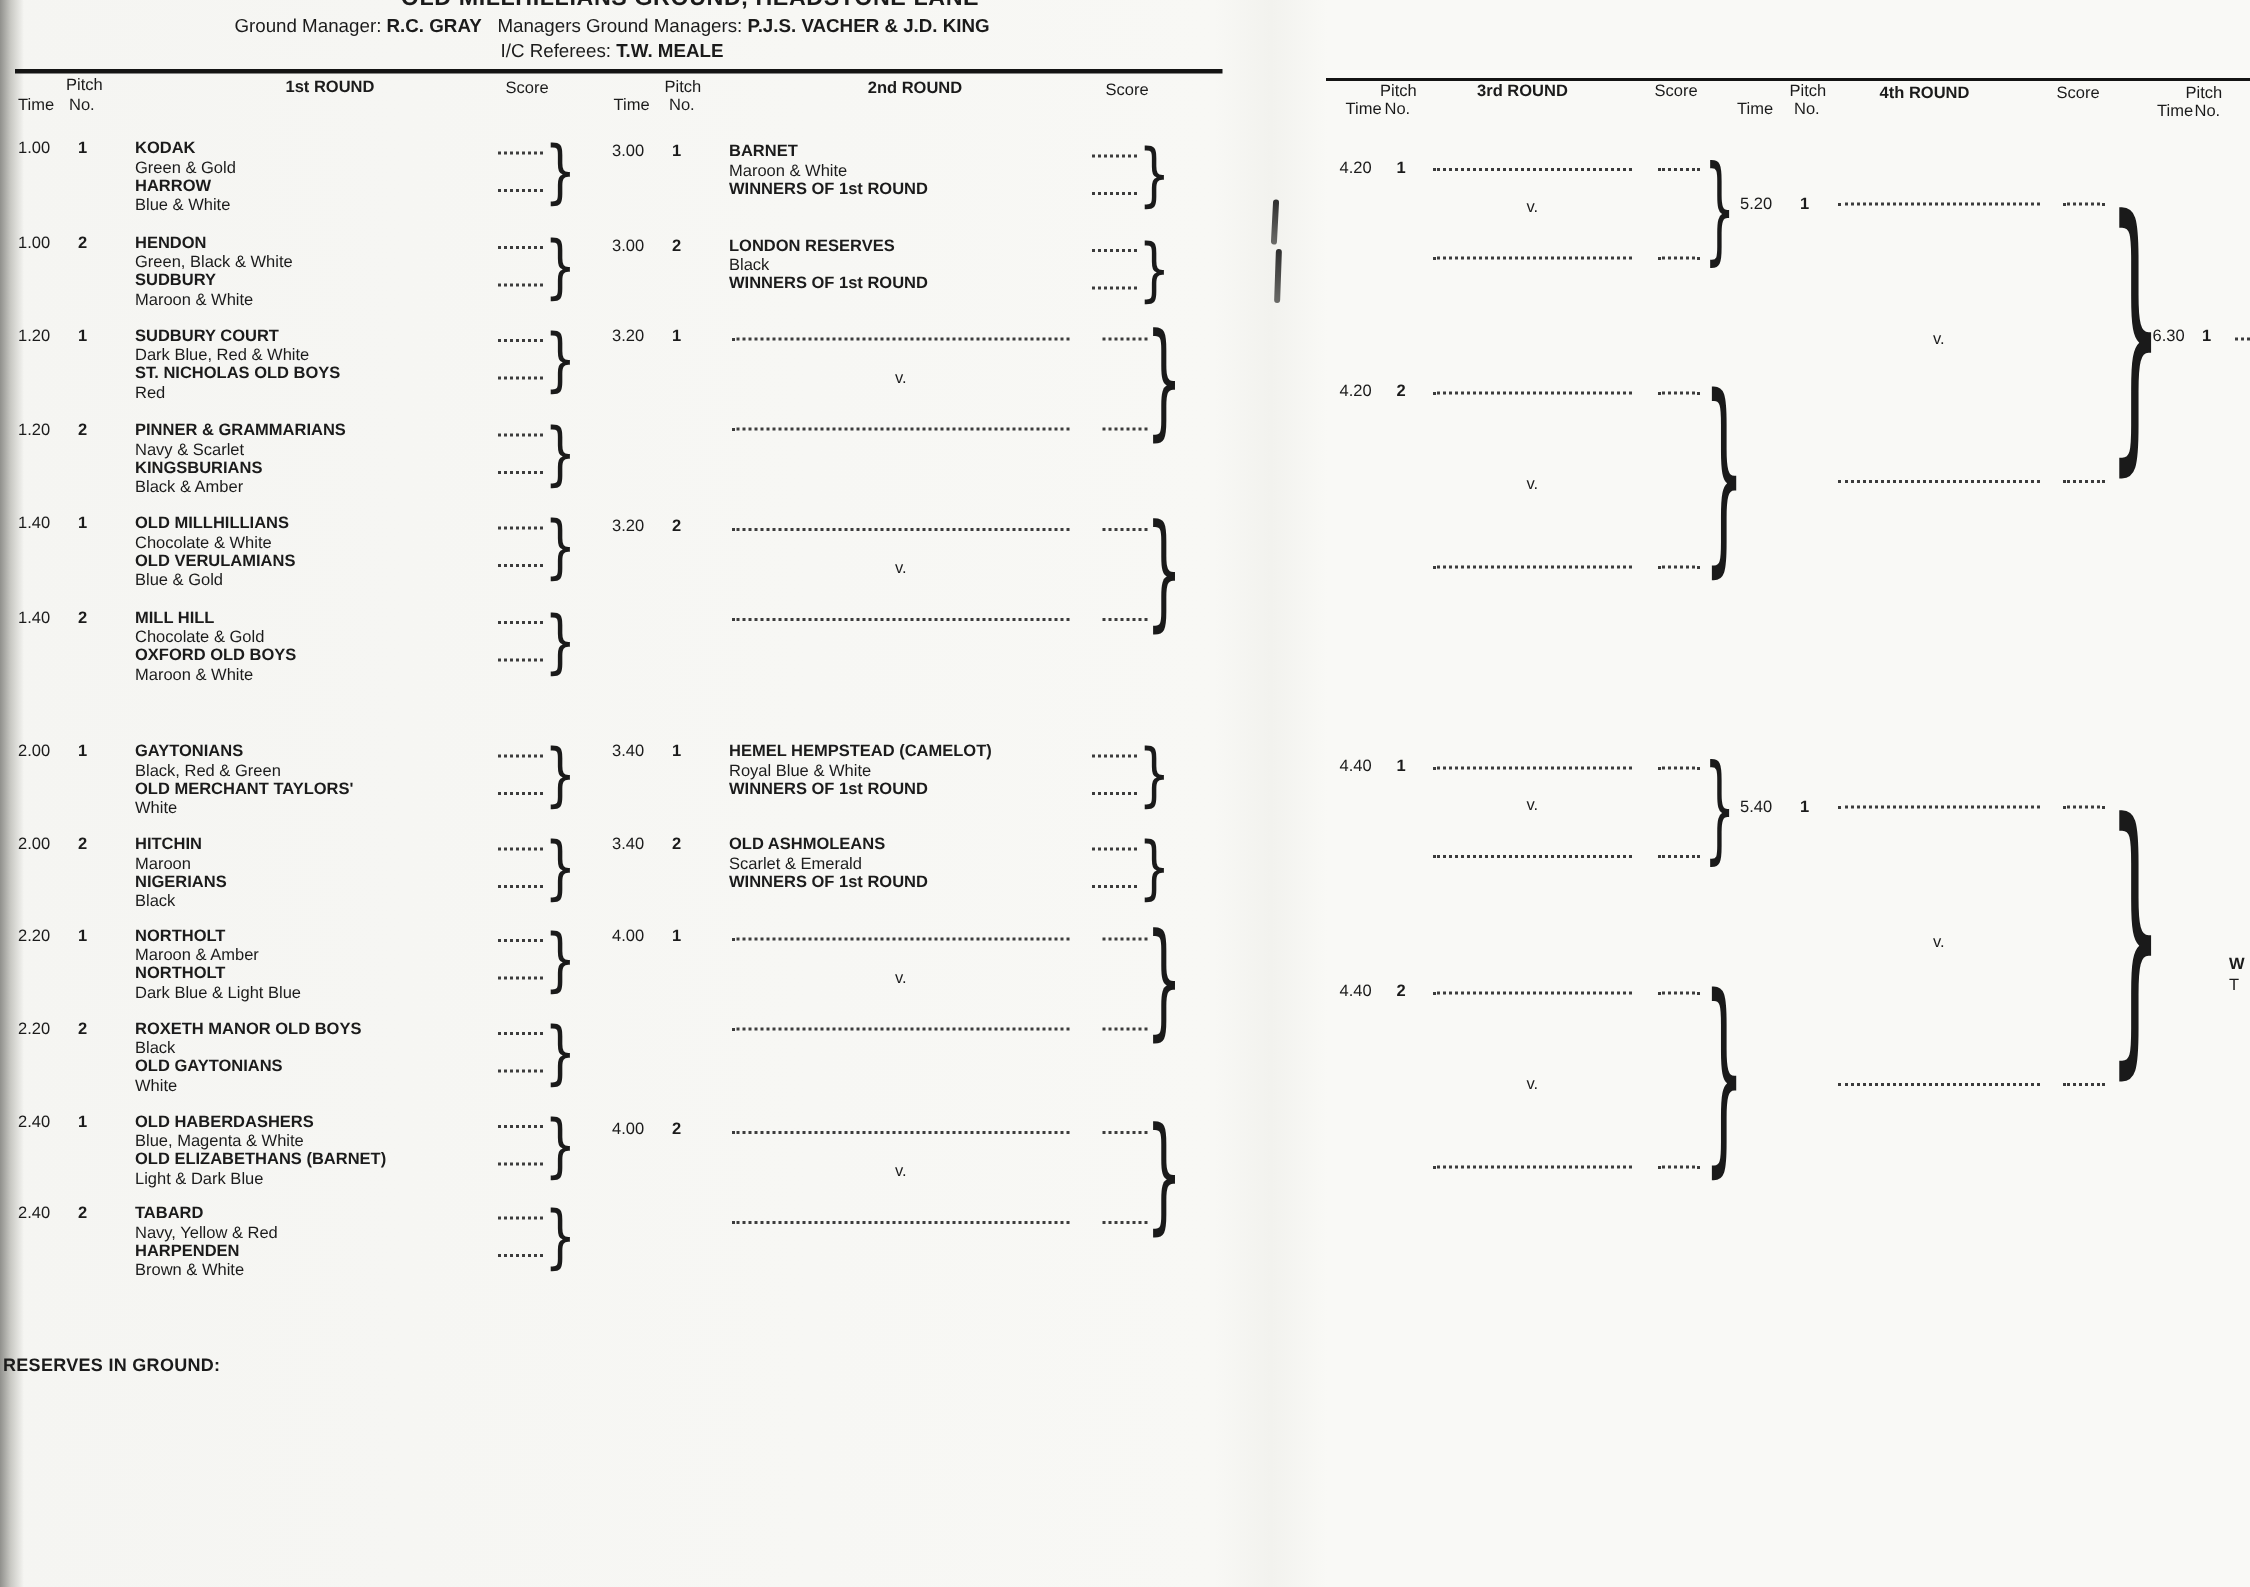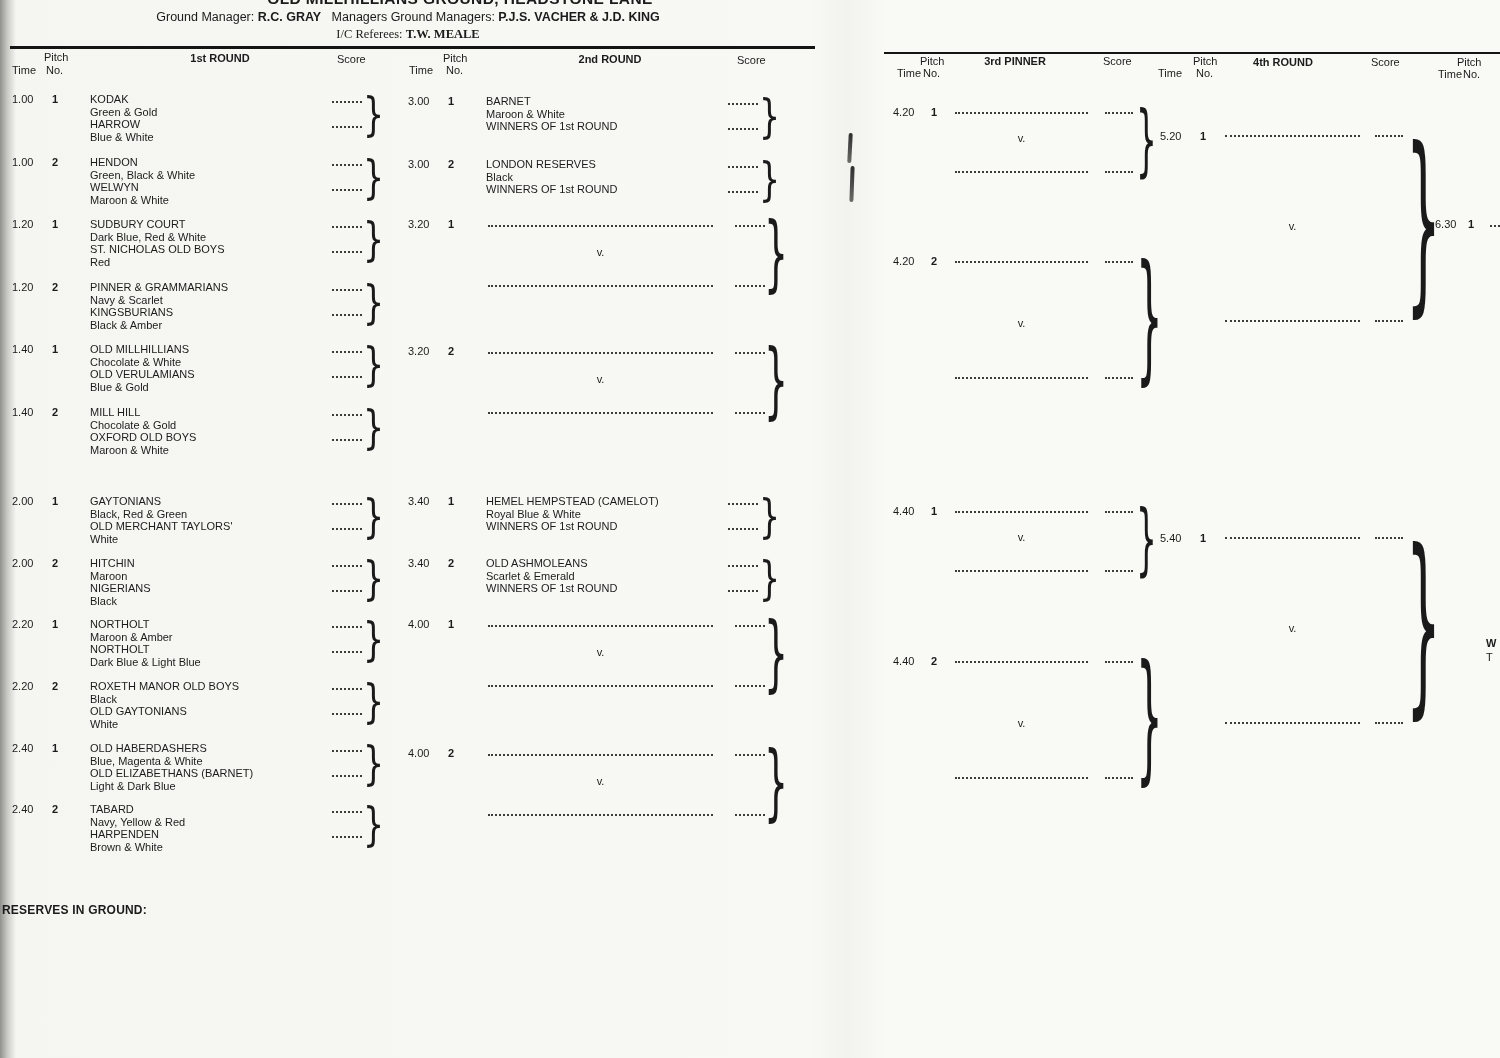--- a/index.html
+++ b/index.html
@@ -22,21 +22,21 @@
   .rule{position:absolute;background:#141414;}
 
   .colhead{position:absolute;font-size:11px;white-space:nowrap;}
   .colhead.b{font-weight:bold;}
 
   .match{position:absolute;font-size:11px;line-height:12.6px;white-space:nowrap;}
   .match .time{position:absolute;left:0;top:0;}
   .match .pitch{position:absolute;font-weight:bold;top:0;}
   .lp .pitch{left:40px;}
   .match .teams{position:absolute;left:78px;top:0;}
-  .team{font-weight:normal;}
+  .team{font-weight:bold;}
   .dots{position:absolute;width:30px;border-bottom:2px dotted #3c3c3c;}
   .bline{position:absolute;border-bottom:2px dotted #3c3c3c;}
   .vs{position:absolute;text-align:center;}
   .brace{position:absolute;font-family:"DejaVu Sans",sans-serif;color:#1a1a1a;font-weight:normal;}
 
   
   .lp .d1{left:320px;top:8px;}
   .lp .d2{left:320px;top:33px;}
   .lp .brace{left:351px;top:-7px;font-size:46px;line-height:56px;transform:scaleX(.72);transform-origin:left top;}
 
@@ -88,42 +88,42 @@
 <div class="staple" style="left:850px;top:166px;height:36px;transform:rotate(2deg);"></div>
 
 <div class="clip-title">
   <span>OLD MILLHILLIANS GROUND, HEADSTONE LANE</span>
 </div>
 
 <div class="hdr-line" style="top:10px;">
   <span>Ground Manager:</span>&nbsp;<b>R.C. GRAY</b>&nbsp;&nbsp;
   <span>Managers Ground Managers:</span>&nbsp;<b>P.J.S. VACHER &amp; J.D. KING</b>
 </div>
-<div class="hdr-line" style="top:27px;font-family:Liberation Serif, serif;">
+<div class="hdr-line" style="top:27px;">
   <span>I/C Referees:</span>&nbsp;<b>T.W. MEALE</b>
 </div>
 
 <div class="rule" style="left:10px;top:46px;width:805px;height:2.5px;"></div>
 <div class="rule" style="left:884px;top:52px;width:616px;height:2px;"></div>
 
 <div class="colhead" style="left:44px;top:51px;">Pitch</div>
 <div class="colhead" style="left:12px;top:64px;">Time</div>
 <div class="colhead" style="left:46px;top:64px;">No.</div>
 <div class="colhead b" style="left:150px;top:52px;width:140px;text-align:center;">1st ROUND</div>
 <div class="colhead" style="left:337px;top:53px;">Score</div>
 <div class="colhead" style="left:443px;top:52px;">Pitch</div>
 <div class="colhead" style="left:409px;top:64px;">Time</div>
 <div class="colhead" style="left:446px;top:64px;">No.</div>
 <div class="colhead b" style="left:545px;top:53px;width:130px;text-align:center;">2nd ROUND</div>
 <div class="colhead" style="left:737px;top:54px;">Score</div>
 
 <div class="colhead" style="left:920px;top:55px;">Pitch</div>
 <div class="colhead" style="left:897px;top:67px;">Time</div>
 <div class="colhead" style="left:923px;top:67px;">No.</div>
-<div class="colhead b" style="left:960px;top:55px;width:110px;text-align:center;">3rd PINNER</div>
+<div class="colhead b" style="left:960px;top:55px;width:110px;text-align:center;">3rd ROUND</div>
 <div class="colhead" style="left:1103px;top:55px;">Score</div>
 <div class="colhead" style="left:1193px;top:55px;">Pitch</div>
 <div class="colhead" style="left:1158px;top:67px;">Time</div>
 <div class="colhead" style="left:1196px;top:67px;">No.</div>
 <div class="colhead b" style="left:1228px;top:56px;width:110px;text-align:center;">4th ROUND</div>
 <div class="colhead" style="left:1371px;top:56px;">Score</div>
 <div class="colhead" style="left:1457px;top:56px;">Pitch</div>
 <div class="colhead" style="left:1438px;top:68px;">Time</div>
 <div class="colhead" style="left:1463px;top:68px;">No.</div>
 
@@ -139,21 +139,21 @@
   <span class="dots d1"></span>
   <span class="dots d2"></span>
   <span class="brace">}</span>
 </div>
 <div class="match lp" style="left:12px;top:156px;">
   <span class="time">1.00</span>
   <span class="pitch">2</span>
   <div class="teams">
     <div class="team">HENDON</div>
     <div>Green, Black &amp; White</div>
-    <div class="team">WELWYN</div>
+    <div class="team">SUDBURY</div>
     <div>Maroon &amp; White</div>
   </div>
   <span class="dots d1"></span>
   <span class="dots d2"></span>
   <span class="brace">}</span>
 </div>
 <div class="match lp" style="left:12px;top:218px;">
   <span class="time">1.20</span>
   <span class="pitch">1</span>
   <div class="teams">

